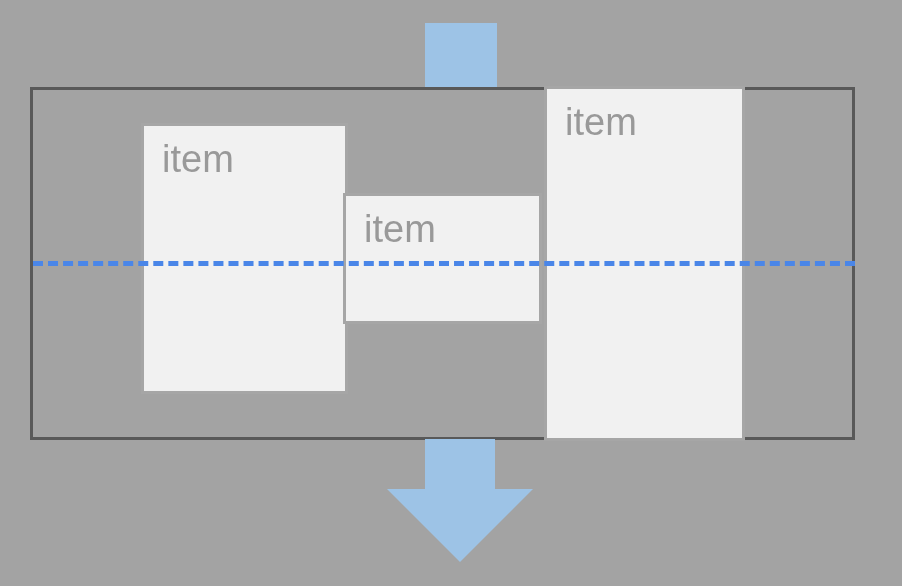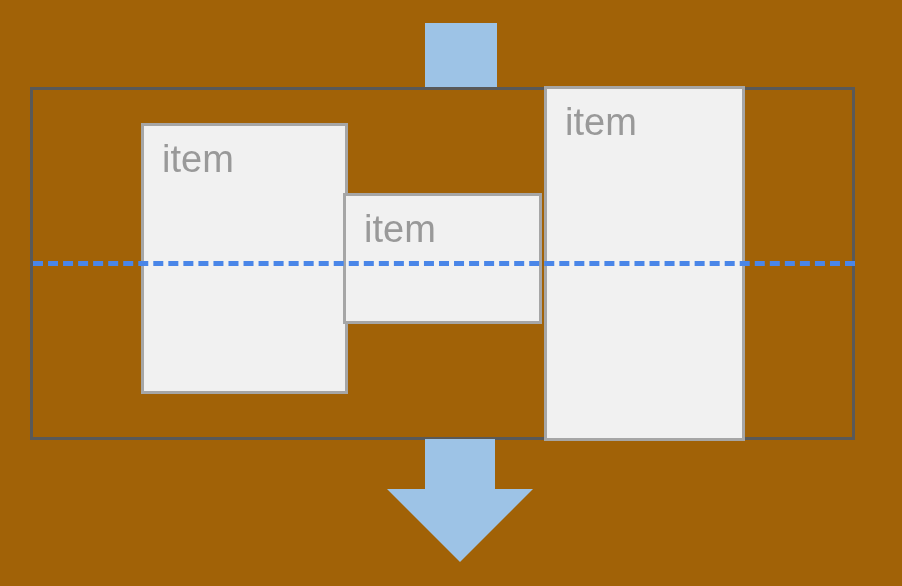--- a/index.html
+++ b/index.html
@@ -11,21 +11,21 @@
     width: 902px;
     height: 586px;
     font-family: "Liberation Sans", sans-serif;
     overflow: hidden;
   }
 
   #diagram {
     position: relative;
     width: 902px;
     height: 586px;
-    background: #a16207;
+    background: #a3a3a3;
   }
 
   
   .flow-arrow {
     position: absolute;
   }
 
   .arrow-in {
     left: 425px;
     top: 23px;

